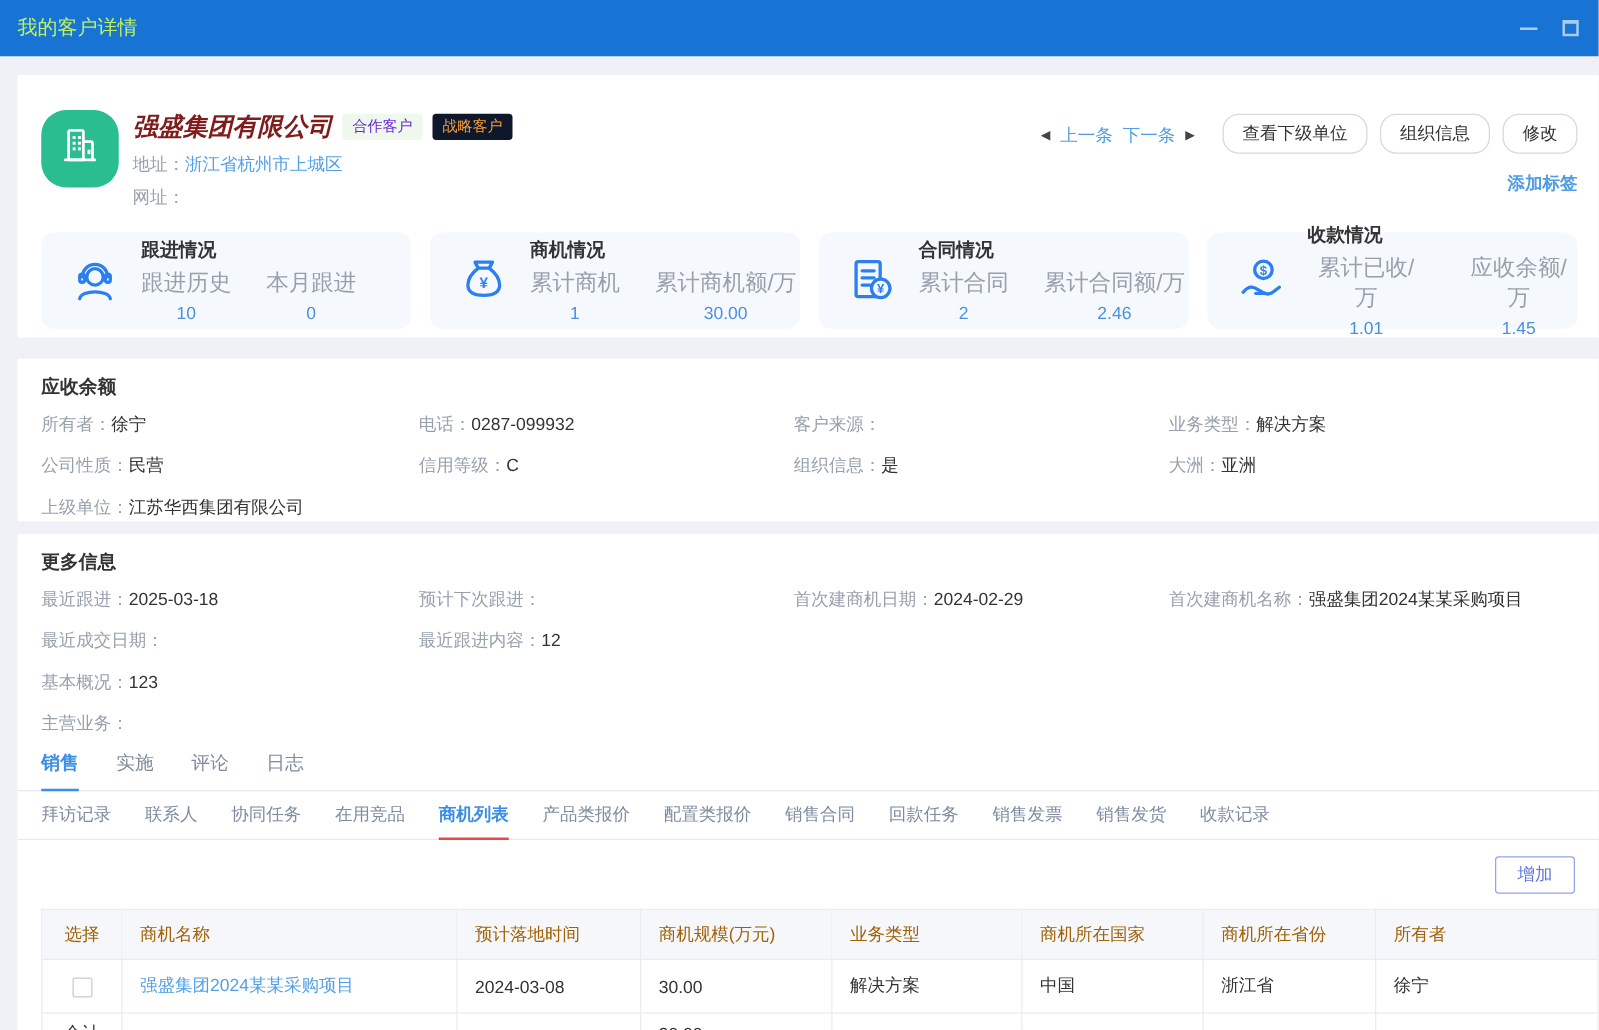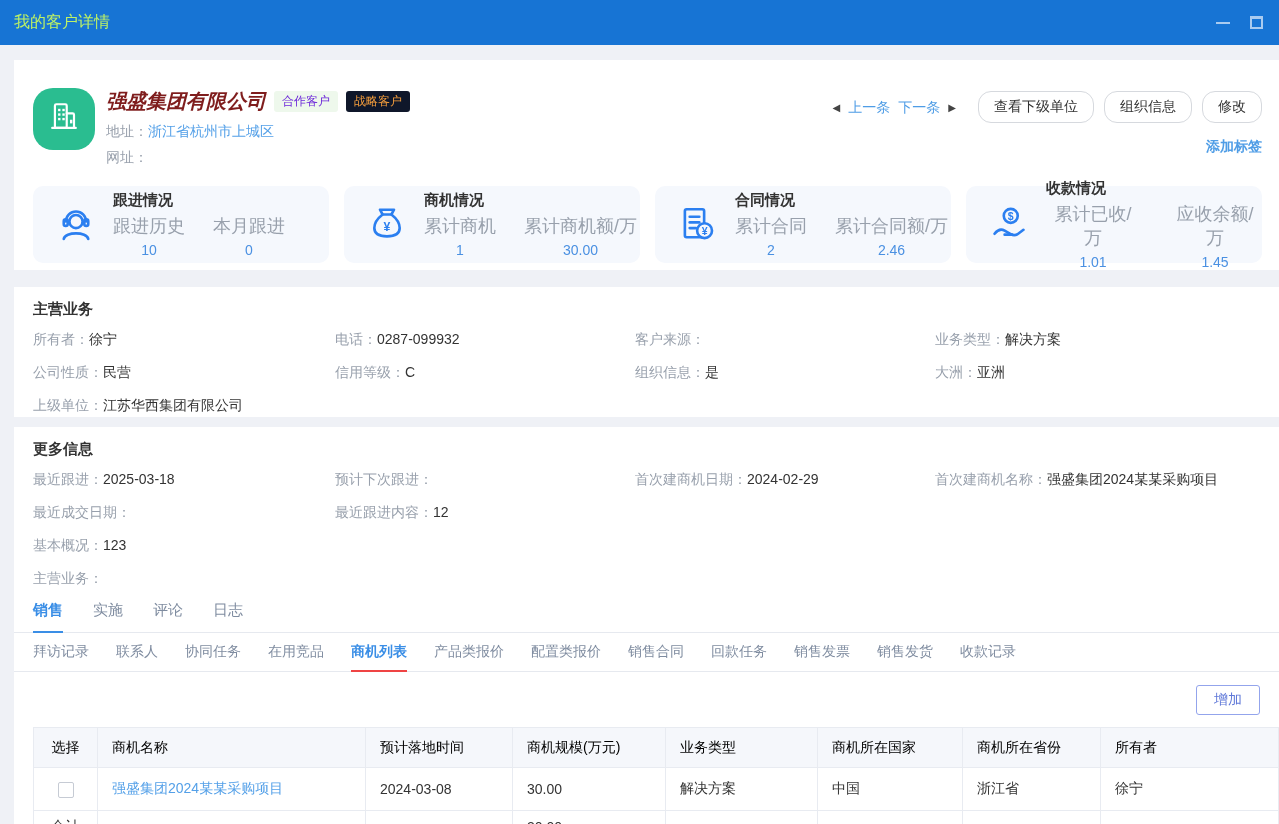--- a/index.html
+++ b/index.html
@@ -67,21 +67,21 @@
   .main-tab.active { color:#3a8ee6; font-weight:bold; border-bottom:2px solid #3a8ee6; margin-bottom:-1px; }
   .sub-tabs { padding:10px 19px 0; border-bottom:1px solid #e6e9ef; display:flex; gap:27px; }
   .sub-tab { font-size:14px; color:#7f8ca0; padding-bottom:9px; cursor:pointer; white-space:nowrap; }
   .sub-tab.active { color:#3a8ee6; font-weight:bold; border-bottom:2px solid #ef4444; margin-bottom:-1px; }
 
   
   .toolbar { display:flex; justify-content:flex-end; padding:13px 19px 12px; }
   .add-btn { color:#5f78d8; border:1px solid #93a4ec; background:#fff; border-radius:3px; padding:5px 17px; font-size:14px; cursor:pointer; font-family:inherit; }
   .opp-table { width:calc(100% - 19px); margin-left:19px; border-collapse:collapse; font-size:14px; table-layout:fixed; }
   .opp-table th, .opp-table td { border:1px solid #e8ebf1; padding:0 14px; text-align:left; overflow:hidden; white-space:nowrap; }
-  .opp-table th { background:#f5f7fb; font-weight:normal; color:#000000; height:40px; }
+  .opp-table th { background:#f5f7fb; font-weight:normal; color:#a16207; height:40px; }
   .opp-table td { height:43px; color:#333; }
   .opp-table tr.total-row td { height:33px; }
   .cell-center { text-align:center !important; padding:0 !important; }
   .opp-link { color:#54a0e8; }
   .checkbox { width:16px; height:16px; border:1px solid #c6cbd4; border-radius:2px; background:#fff; display:inline-block; vertical-align:middle; cursor:pointer; }
 </style>
 </head>
 <body>
 
 <div class="titlebar">
@@ -233,21 +233,21 @@
               <div class="m-value">1.45</div>
             </div>
           </div>
         </div>
       </div>
 
     </div>
   </section>
 
   <section class="card card-basic">
-    <div class="section-title">主营业务</div>
+    <div class="section-title">应收余额</div>
     <div class="info-grid">
       <div class="field"><span class="f-label">所有者：</span><span class="f-value">徐宁</span></div>
       <div class="field"><span class="f-label">电话：</span><span class="f-value">0287-099932</span></div>
       <div class="field"><span class="f-label">客户来源：</span><span class="f-value"></span></div>
       <div class="field"><span class="f-label">业务类型：</span><span class="f-value">解决方案</span></div>
       <div class="field"><span class="f-label">公司性质：</span><span class="f-value">民营</span></div>
       <div class="field"><span class="f-label">信用等级：</span><span class="f-value">C</span></div>
       <div class="field"><span class="f-label">组织信息：</span><span class="f-value">是</span></div>
       <div class="field"><span class="f-label">大洲：</span><span class="f-value">亚洲</span></div>
       <div class="field"><span class="f-label">上级单位：</span><span class="f-value">江苏华西集团有限公司</span></div>

